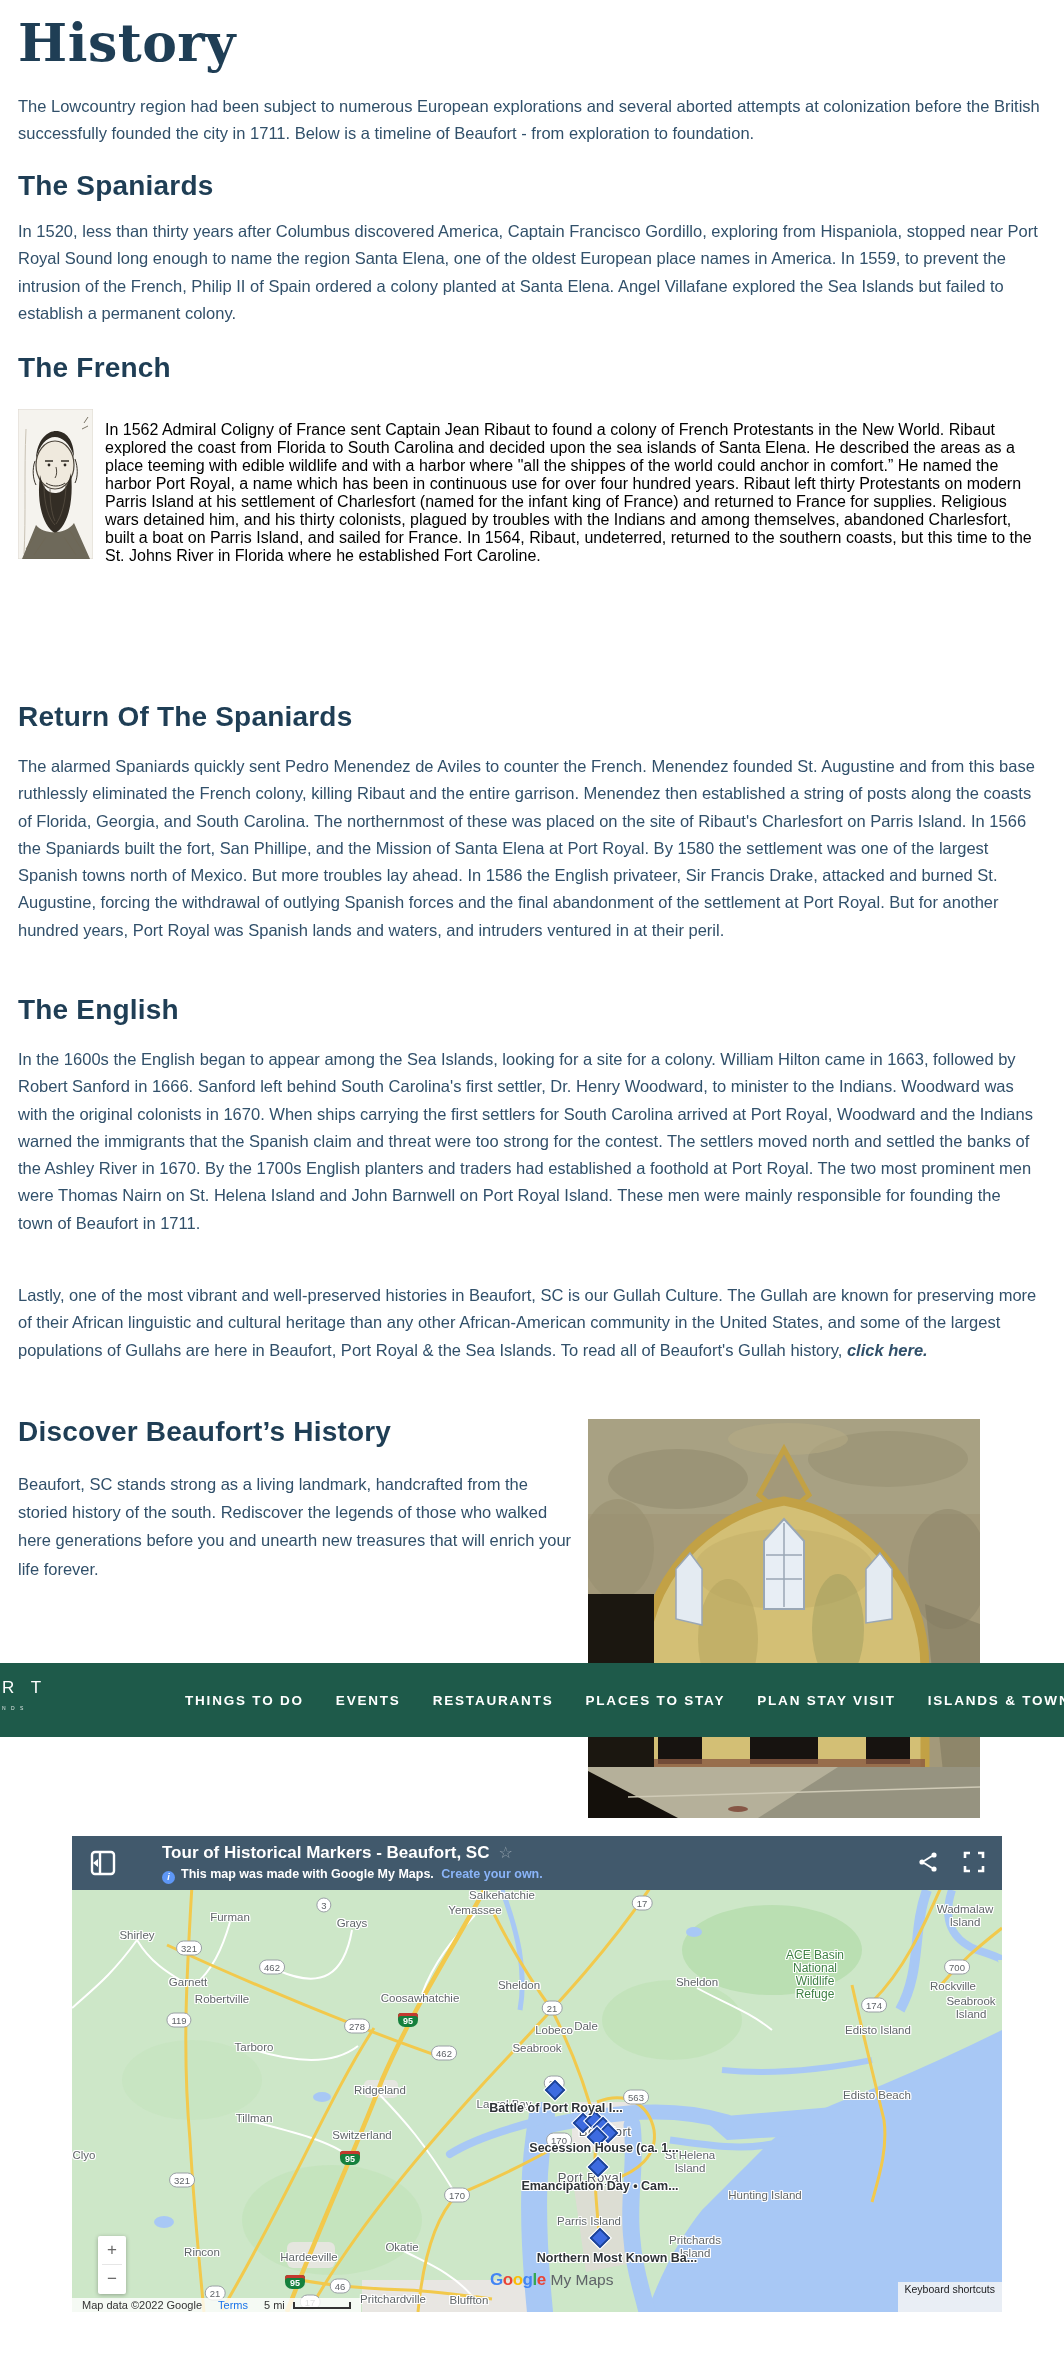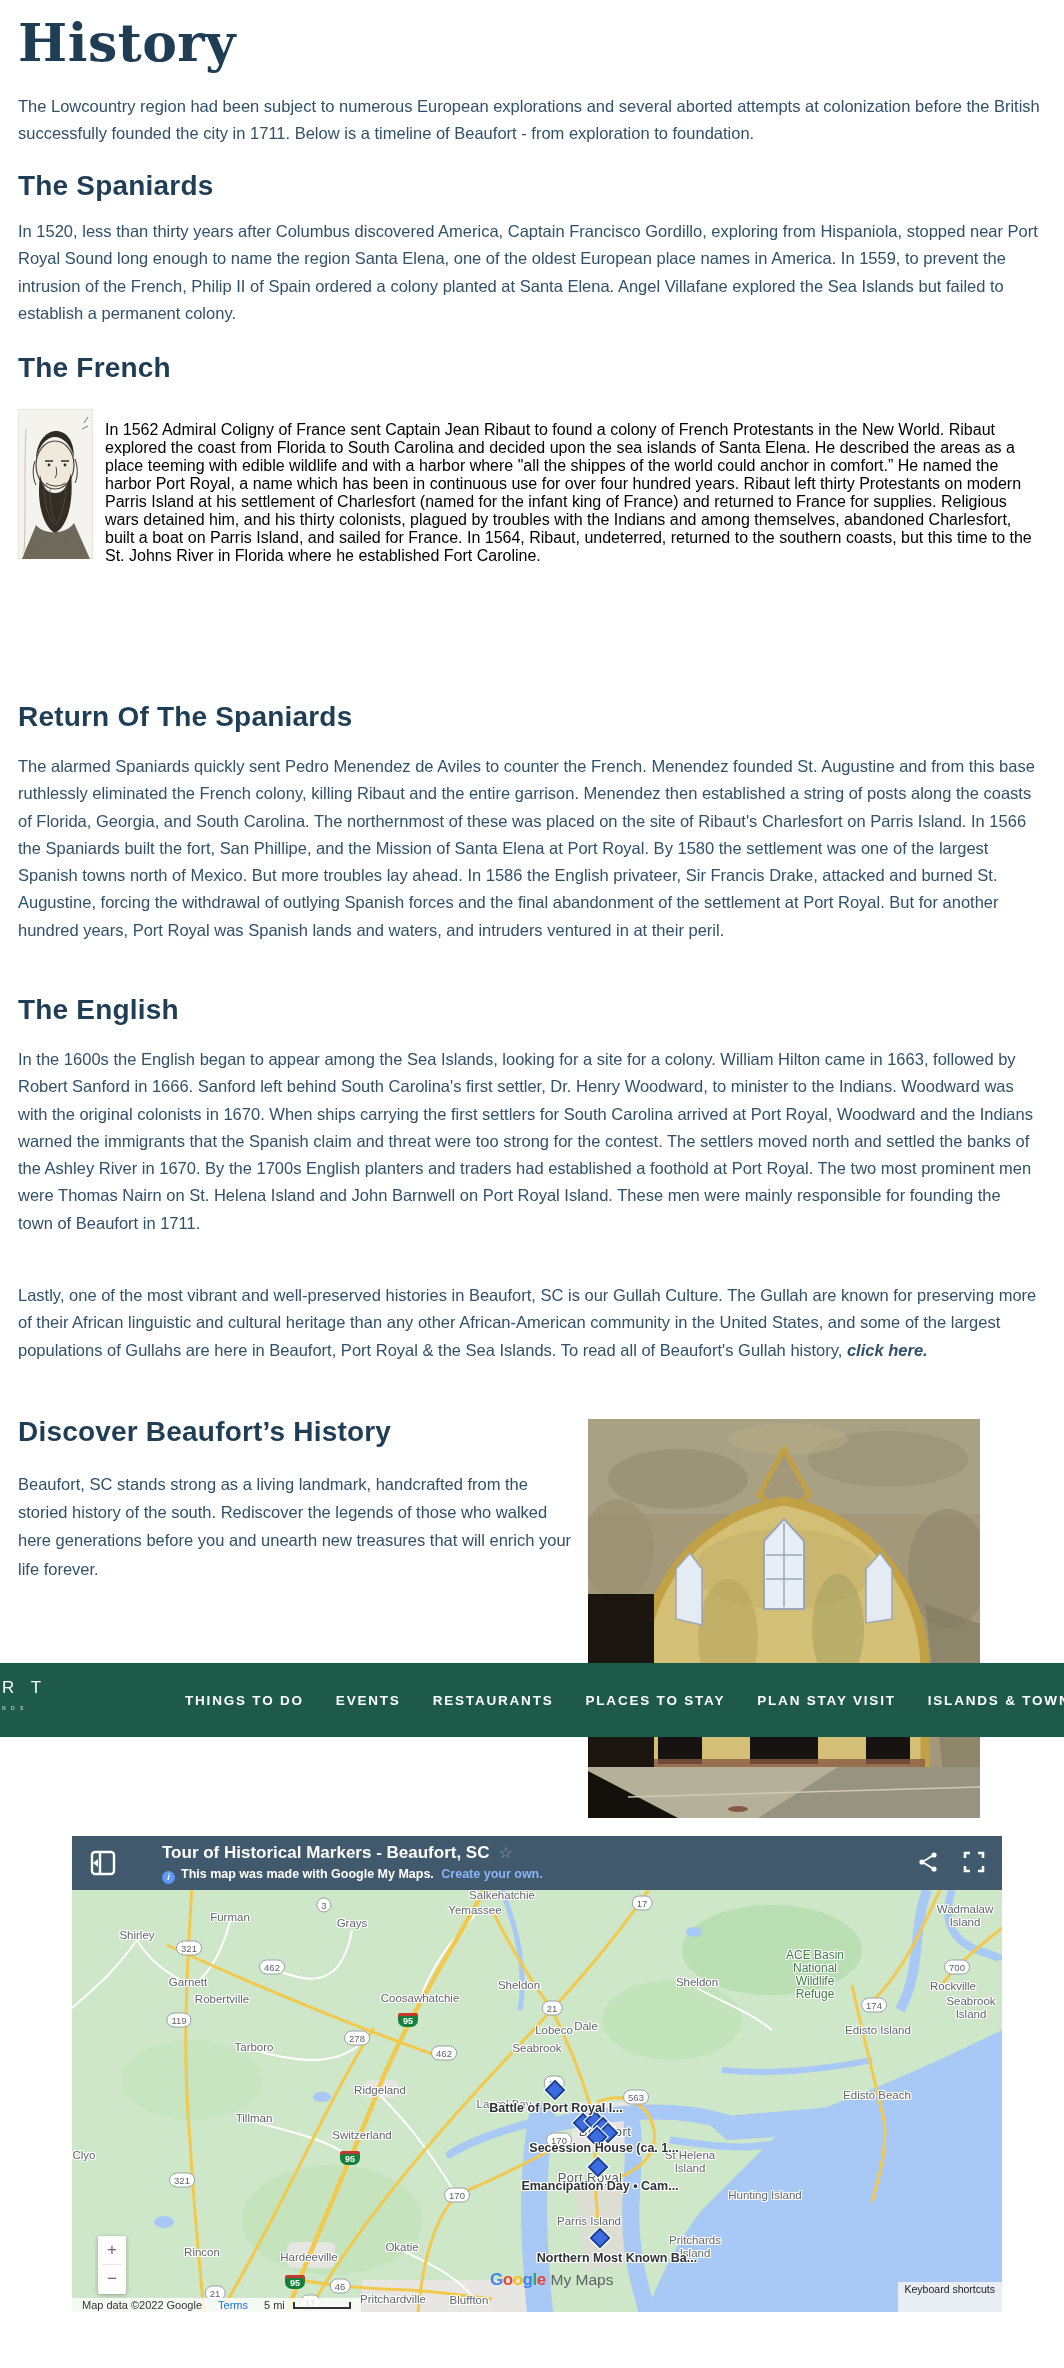--- a/index.html
+++ b/index.html
@@ -300,21 +300,21 @@
         <span class="shield" style="left: 117px; top: 58px;">321</span>
         <span class="shield" style="left: 252px; top: 15px;">3</span>
         <span class="shield" style="left: 200px; top: 77px;">462</span>
         <span class="shield" style="left: 372px; top: 163px;">462</span>
         <span class="shield" style="left: 107px; top: 130px;">119</span>
         <span class="shield" style="left: 480px; top: 118px;">21</span>
         <span class="shield" style="left: 482px; top: 193px;">21</span>
         <span class="shield" style="left: 143px; top: 403px;">21</span>
         <span class="shield" style="left: 570px; top: 13px;">17</span>
         <span class="shield" style="left: 238px; top: 412px;">17</span>
-        <span class="shield" style="left: 285px; top: 148px;">278</span>
+        <span class="shield" style="left: 285px; top: 136px;">278</span>
         <span class="shield" style="left: 487px; top: 250px;">170</span>
         <span class="shield" style="left: 385px; top: 305px;">170</span>
         <span class="shield" style="left: 564px; top: 207px;">563</span>
         <span class="shield" style="left: 802px; top: 115px;">174</span>
         <span class="shield" style="left: 885px; top: 77px;">700</span>
         <span class="shield" style="left: 268px; top: 396px;">46</span>
         <span class="shield" style="left: 110px; top: 290px;">321</span>
         <span class="shield i95" style="left: 336px; top: 130px;">95</span>
         <span class="shield i95" style="left: 278px; top: 268px;">95</span>
         <span class="shield i95" style="left: 223px; top: 392px;">95</span>

